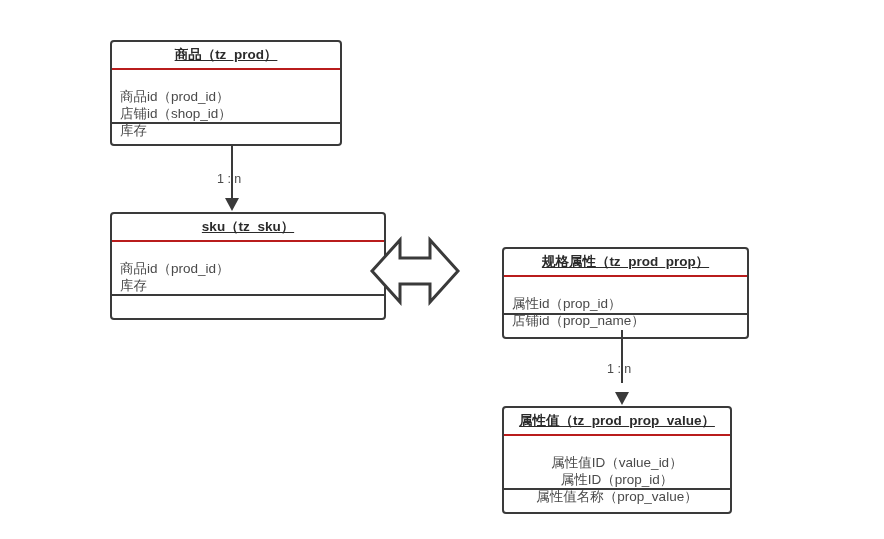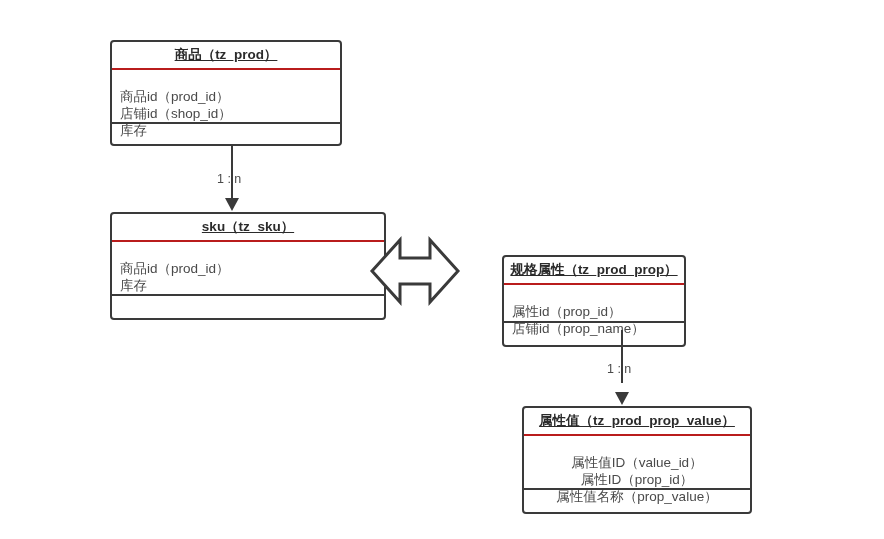--- a/index.html
+++ b/index.html
@@ -128,36 +128,36 @@
     </div>
     <div class="entity-footer"></div>
   </div>
 
   <div class="bidi-arrow" style="left:369px; top:236px; width:92px; height:70px;">
     <svg width="92" height="70" viewBox="0 0 92 70" xmlns="http://www.w3.org/2000/svg">
       <polygon points="3,35 31,4 31,22 61,22 61,4 89,35 61,66 61,48 31,48 31,66" fill="#ffffff" stroke="#3a3a3a" stroke-width="3" stroke-linejoin="miter"></polygon>
     </svg>
   </div>
 
-  <div class="entity" style="left:502px; top:255px; width:184px; height:92px;">
+  <div class="entity" style="left:502px; top:247px; width:247px; height:92px;">
     <div class="entity-title">规格属性（tz_prod_prop）</div>
     <div class="entity-fields" style="height:38px;">
       <div class="field-row">属性id（prop_id）</div>
       <div class="field-row">店铺id（prop_name）</div>
     </div>
     <div class="entity-footer"></div>
   </div>
 
   <div class="connector" style="left:0; top:0; width:884px; height:539px;">
     <div class="conn-line" style="left:615px; top:330px; height:53px;"></div>
     <div class="conn-arrow" style="left:609px; top:392px;"></div>
     <div class="conn-label" style="left:601px; top:362px;">1 : n</div>
   </div>
 
-  <div class="entity" style="left:502px; top:406px; width:230px; height:108px;margin-left:20px;">
+  <div class="entity" style="left:502px; top:406px; width:230px; height:108px;">
     <div class="entity-title">属性值（tz_prod_prop_value）</div>
     <div class="entity-fields" style="height:54px;text-align:center;">
       <div class="field-row">属性值ID（value_id）</div>
       <div class="field-row">属性ID（prop_id）</div>
       <div class="field-row">属性值名称（prop_value）</div>
     </div>
     <div class="entity-footer"></div>
   </div>
 
 </div>

